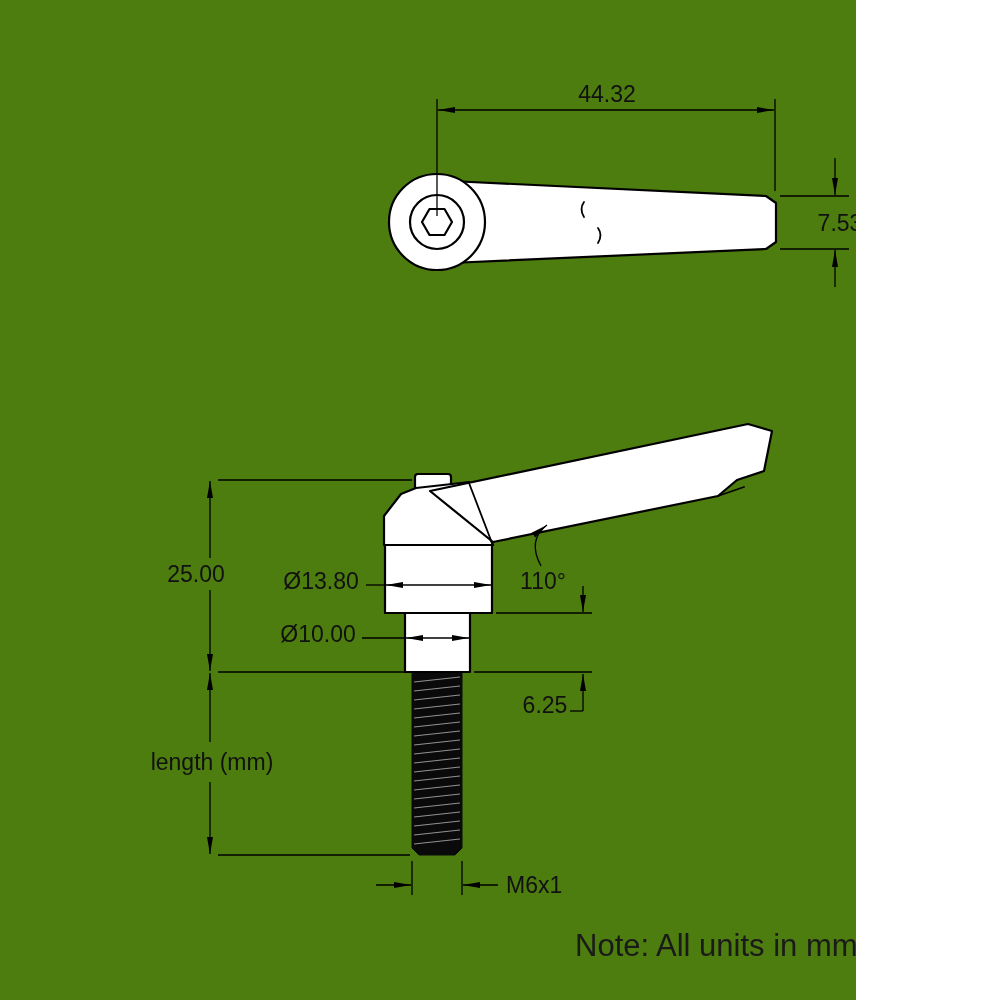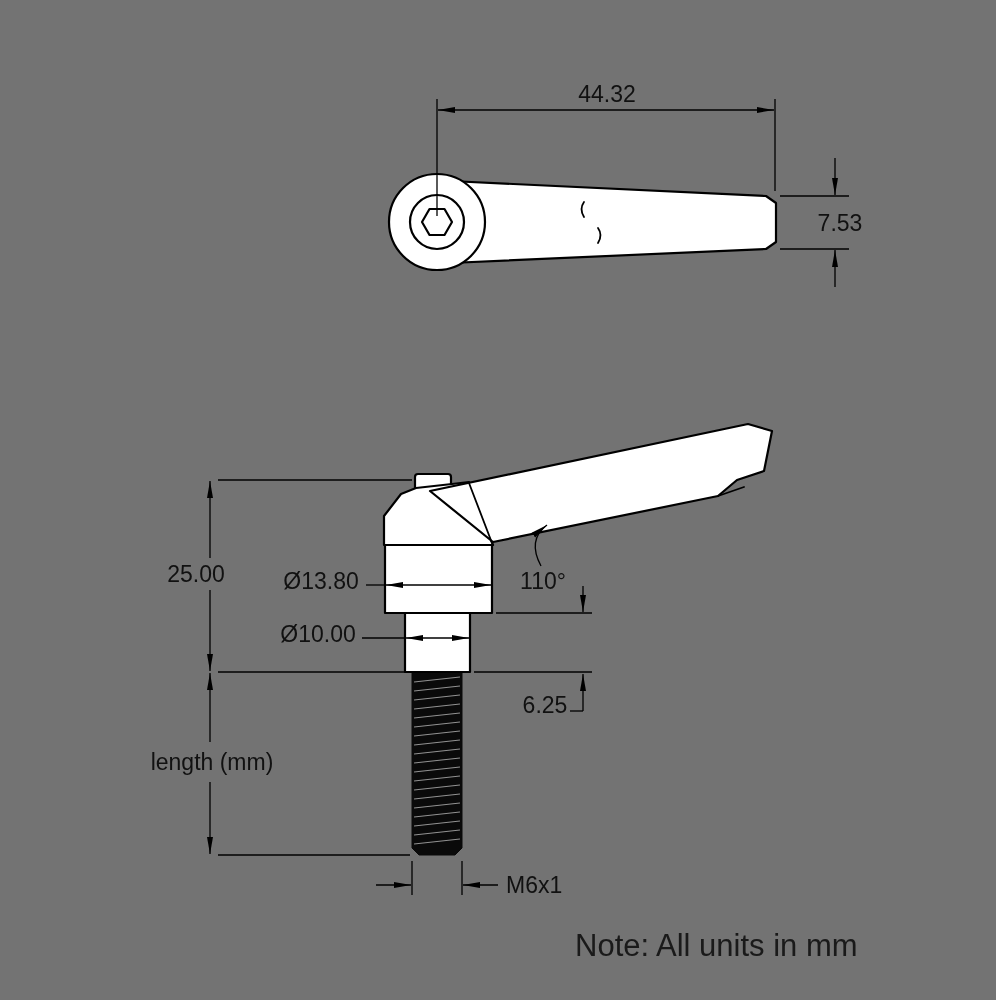--- a/index.html
+++ b/index.html
@@ -1,16 +1,16 @@
 <!DOCTYPE html>
 <html><head>
 <meta charset="utf-8">
 <style>
   html,body{margin:0;padding:0;background:#ffffff;}
-  .page{width:996px;height:1000px;position:relative;background:#737373;overflow:hidden;}
+  .page{width:856px;height:1000px;position:relative;background:#4d7c0f;overflow:hidden;}
   .outline{fill:#ffffff;stroke:#000000;stroke-width:2.2;stroke-linejoin:round;stroke-linecap:round;}
   .solid{fill:#0a0a0a;stroke:#0a0a0a;stroke-width:1;stroke-linejoin:round;}
   .thin{stroke:#000000;stroke-width:1.3;fill:none;stroke-linecap:butt;}
   .internal{stroke:#000000;stroke-width:1.8;fill:none;stroke-linecap:round;}
   .thread{stroke:#ffffff;stroke-width:1.1;opacity:.55;}
   .dimtext{font-family:"Liberation Sans",sans-serif;font-size:23px;fill:#111111;}
   .notetext{font-family:"Liberation Sans",sans-serif;font-size:31px;fill:#1a1a1a;}
 </style>
 </head>
 <body>

